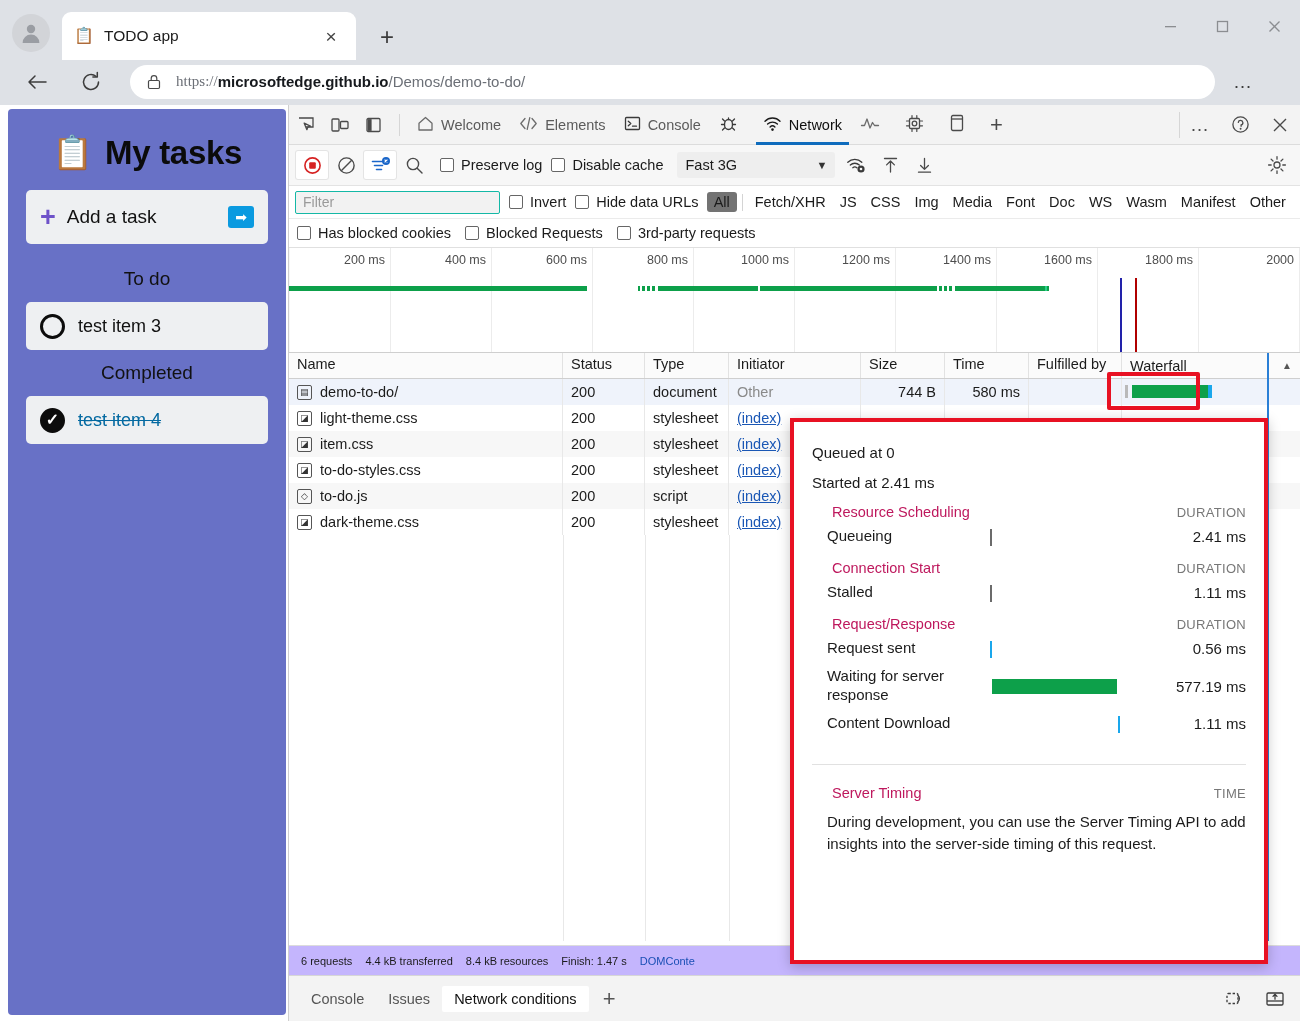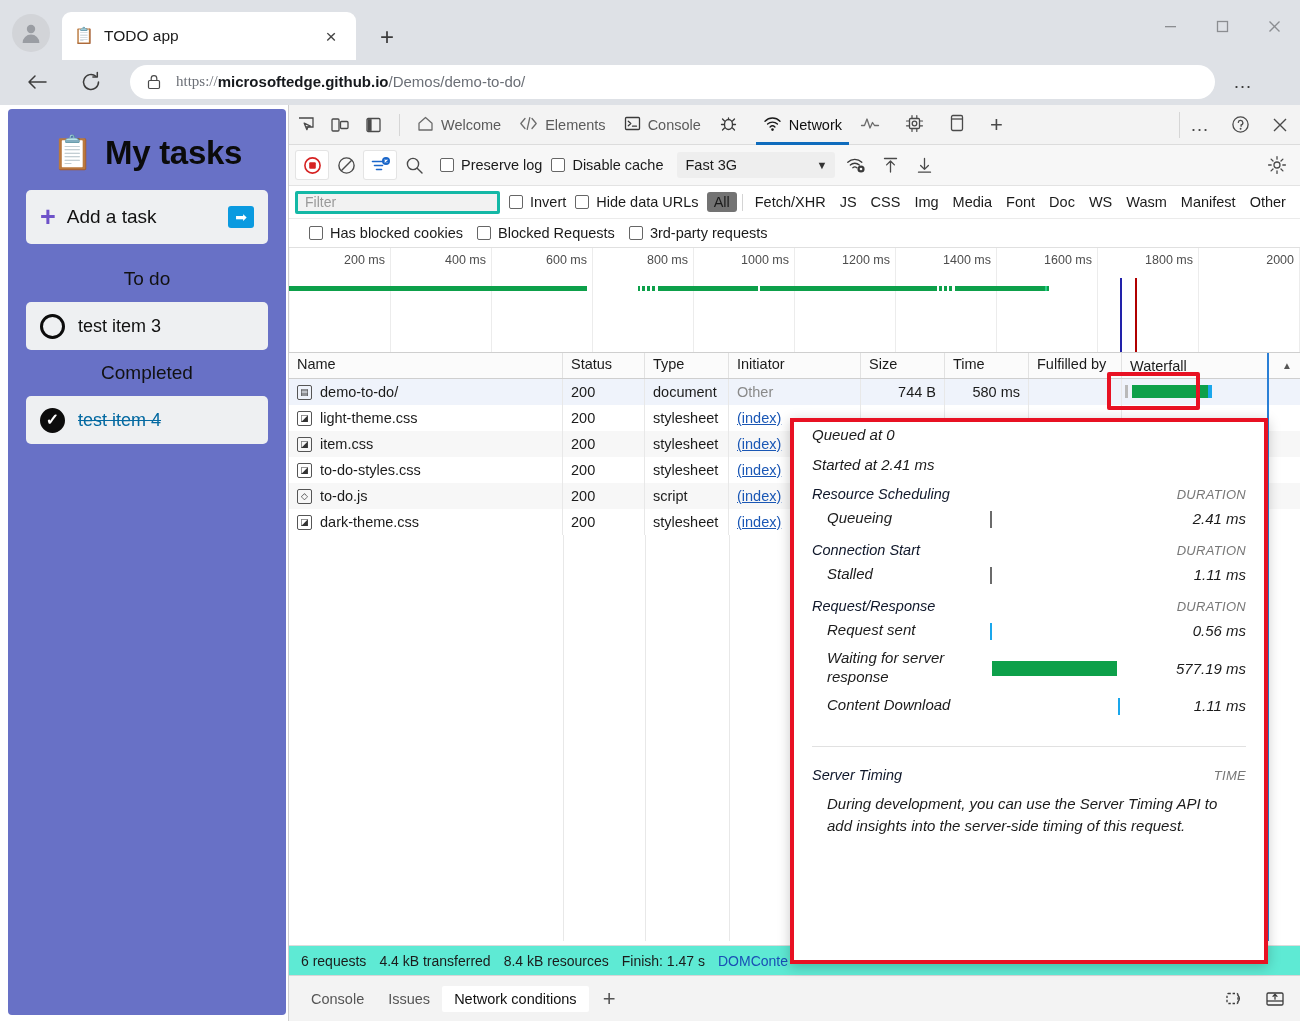--- a/index.html
+++ b/index.html
@@ -95,21 +95,21 @@
   .chk { display:flex; align-items:center; gap:7px; font-size:14.5px; color:#1b1b1b; margin-left:9px; white-space:nowrap; }
   .box { width:14px; height:14px; border:1.4px solid #666; border-radius:2px; background:#fff; flex:none; }
   .throttle {
     margin-left:14px; width:158px; height:26px; background:#eeeeee; border-radius:3px;
     display:flex; align-items:center; padding:0 8px; font-size:14.5px; color:#1b1b1b;
   }
   .throttle .caret { margin-left:auto; font-size:11px; color:#333; }
   .tb-spacer { flex:1; }
 
   .filter-bar { height:33px; border-bottom:1px solid #ebebeb; display:flex; align-items:center; padding:0 6px; }
-  .filter-input { width:205px; height:23px; background:#f2f2f2; border:3px solid #14b8a6; border-radius:2px;
+  .filter-input { width:205px; height:23px; background:#f2f2f2; border:1px solid #14b8a6; border-radius:2px;
                   font-size:14px; color:#9a9a9a; padding:0 7px; display:flex; align-items:center; }
   .ftypes { display:flex; align-items:center; margin-left:8px; }
   .ftype { font-size:14.5px; color:#1b1b1b; padding:2px 7px; border-radius:3px; white-space:nowrap; }
   .ftype.active { background:#737373; }
   .fdivider { width:1px; height:17px; background:#d4d4d4; margin:0 5px; }
 
   .filter-bar2 { height:29px; border-bottom:1px solid #e0e0e0; display:flex; align-items:center; padding:0 8px; background:#fff; }
 
   
   .overview { height:105px; background:#fff; border-bottom:1px solid #cfcfcf; position:relative; overflow:hidden; }
@@ -143,42 +143,42 @@
   .wf-bar { position:absolute; top:6px; height:13px; background:#0da04a; }
   .wf-bar.lead { background:#b9b9b9; }
   .wf-bar.tail { background:#1aa7ec; }
   .wf-vline { position:absolute; top:0; bottom:0; width:1.5px; }
 
   .highlight-box { position:absolute; border:4px solid #e81123; border-radius:2px; pointer-events:none; z-index:30; }
 
   
   .popup { position:absolute; background:#fff; border:4px solid #e81123; z-index:40;
            box-shadow:0 3px 12px rgba(0,0,0,.22); }
-  .popup-inner { padding:4px 18px 10px 18px; height:100%; overflow:hidden;font-style:italic; }
+  .popup-inner { padding:22px 18px 10px 18px; height:100%; overflow:hidden; }
   .pp-line { font-size:15px; color:#1b1b1b; margin-bottom:13px; }
   .pp-sect { display:flex; align-items:baseline; margin-top:9px; margin-bottom:2px; }
-  .pp-sect .t { font-size:14.5px; color:#0f172a; }
+  .pp-sect .t { font-size:14.5px; color:#be185d;margin-left:20px; }
   .pp-sect .d { margin-left:auto; font-size:13px; color:#777; letter-spacing:.3px; }
   .pp-row { display:flex; align-items:center; min-height:29px; position:relative; }
   .pp-row .t { font-size:15px; color:#1b1b1b; width:175px; padding-left:15px; line-height:1.25; }
   .pp-row .barcell { position:relative; flex:1; height:20px; }
   .pp-row .v { width:85px; text-align:right; font-size:15px; color:#1b1b1b; }
   .pp-bar { position:absolute; top:3px; height:15px; background:#0da04a; }
   .pp-tick { position:absolute; top:2px; width:2px; height:17px; background:#6b6b6b; }
   .pp-tick.blue { background:#1aa7ec; }
   .pp-total { display:flex; align-items:center; margin-top:10px; }
   .pp-total .lnk { font-size:15px; color:#1a4fb5; text-decoration:underline; }
   .pp-total .v { margin-left:auto; font-size:15px; font-weight:bold; color:#111; }
   .pp-hr { border-top:1px solid #e1e1e1; margin:26px 0 20px 0; }
   .pp-note { font-size:15px; color:#1b1b1b; line-height:1.45; padding-left:15px; }
 
   
-  .net-status { position:absolute; left:0; right:0; bottom:46px; height:30px; background:#5eead4;
+  .net-status { position:absolute; left:0; right:0; bottom:46px; height:30px; background:#c4b5fd;
                 border-top:1px solid #dcdcdc; display:flex; align-items:center; gap:13px; padding:0 12px;
-                font-size:14px; color:#1b1b1b; }
+                font-size:11px; color:#1b1b1b; }
   .net-status .lnk { color:#1a4fb5; }
 
   .drawer { position:absolute; left:0; right:0; bottom:0; height:46px; background:#f3f3f3;
             border-top:1px solid #d6d6d6; display:flex; align-items:center; padding:0 10px; }
   .dw-tab { font-size:14.5px; color:#555; padding:5px 12px; border-radius:2px; }
   .dw-tab.active { color:#111; background:#fff; }
   .dw-plus { font-size:22px; color:#555; font-weight:300; margin-left:6px; padding:0 8px; }
   .dw-right { margin-left:auto; display:flex; align-items:center; gap:10px; }
   .dw-ic { width:30px; height:30px; display:flex; align-items:center; justify-content:center; color:#3b3b3b; }
 </style>
@@ -495,21 +495,21 @@
         <span class="ftype">Font</span>
         <span class="ftype">Doc</span>
         <span class="ftype">WS</span>
         <span class="ftype">Wasm</span>
         <span class="ftype">Manifest</span>
         <span class="ftype">Other</span>
       </div>
     </div>
 
     <div class="filter-bar2">
-      <label class="chk" style="margin-left:12px">
+      <label class="chk" style="margin-left:0">
         <span class="box"></span>
         <span>Has blocked cookies</span>
       </label>
       <label class="chk" style="margin-left:14px">
         <span class="box"></span>
         <span>Blocked Requests</span>
       </label>
       <label class="chk" style="margin-left:14px">
         <span class="box"></span>
         <span>3rd-party requests</span>

